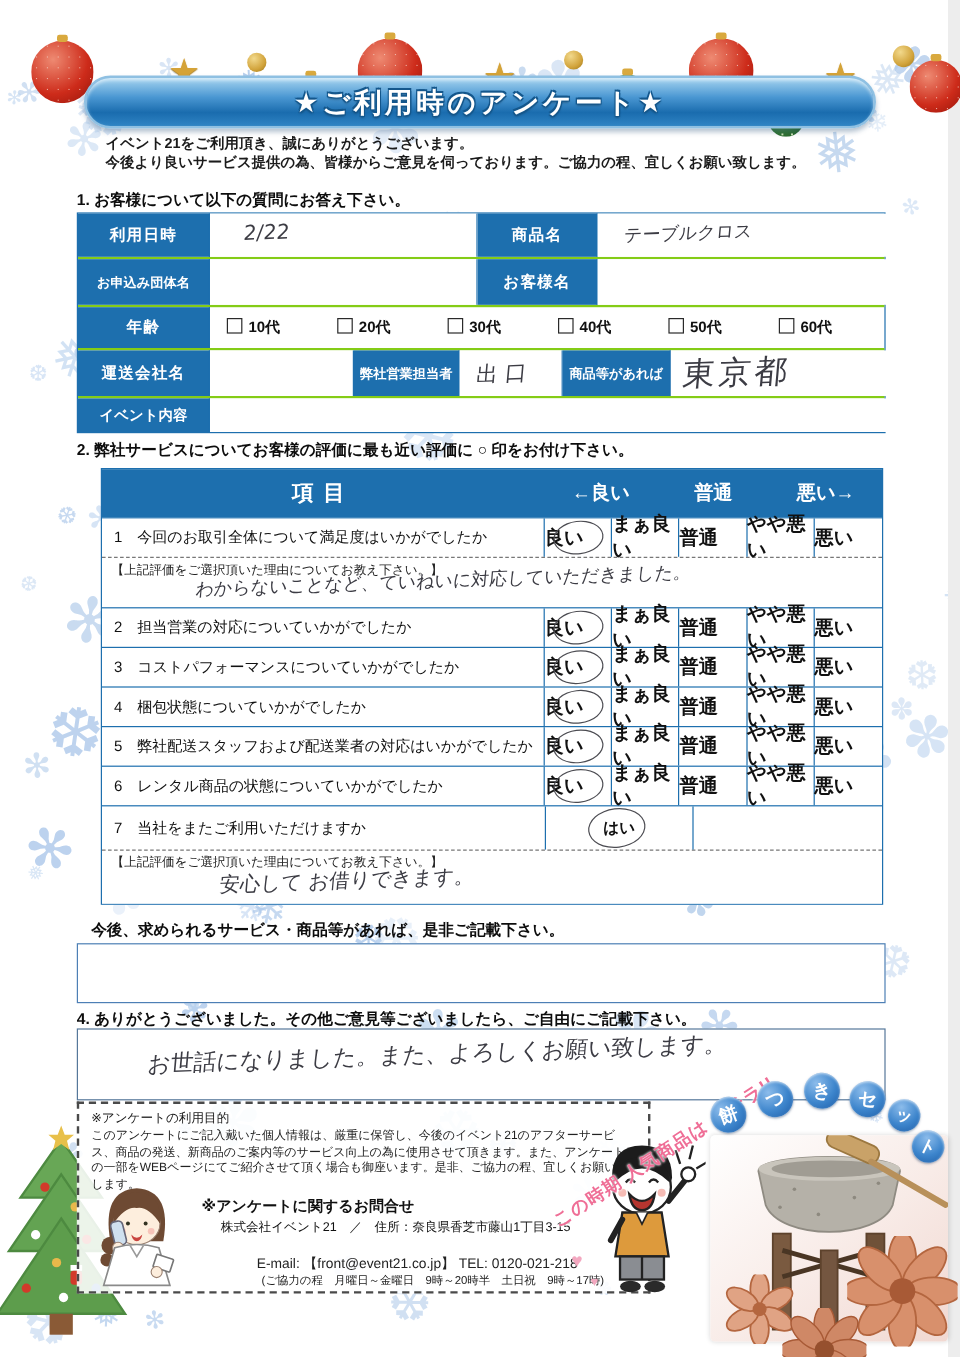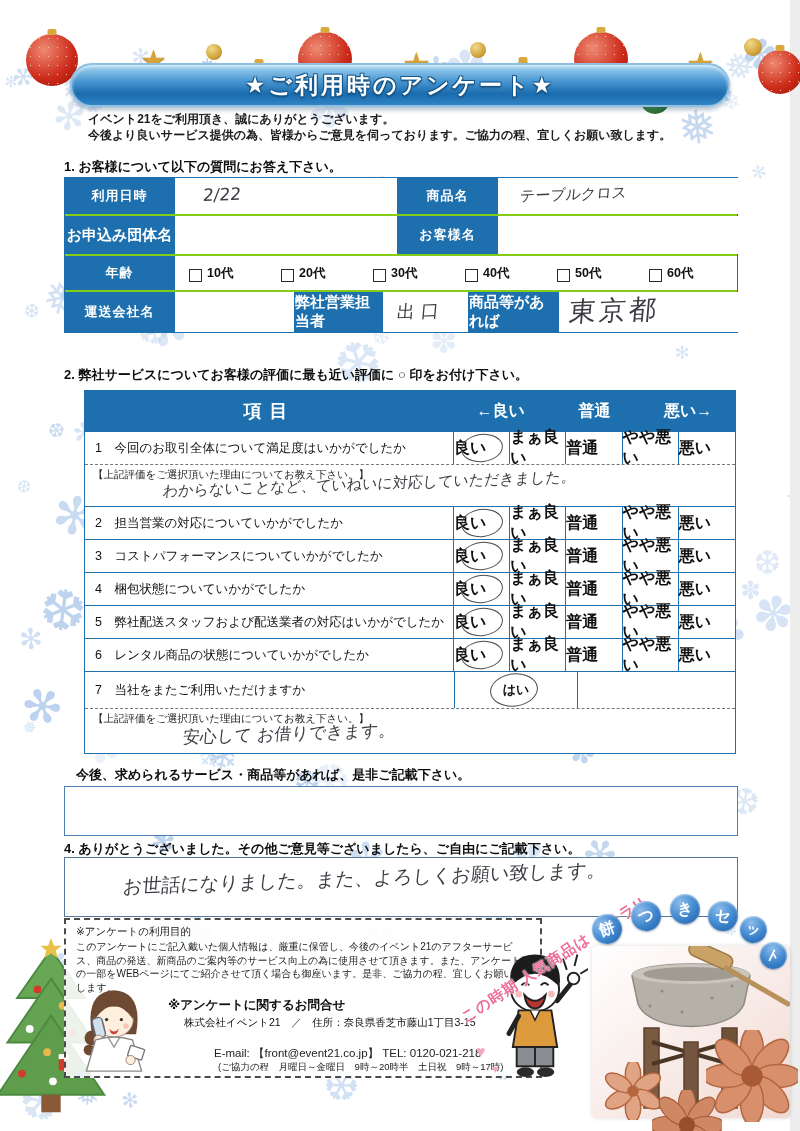--- a/index.html
+++ b/index.html
@@ -31,26 +31,26 @@
     color:#fff; font-size:23px; font-weight:bold; letter-spacing:3px;
     text-shadow:1px 1px 0 #14578c, -1px 1px 0 #14578c, 1px -1px 0 #14578c, -1px -1px 0 #14578c, 0 2px 2px rgba(0,0,0,.35);
   }
   .intro { position:absolute; left:88px; top:112px; z-index:2; font-size:12px; line-height:15.5px; color:#1b1b1b; font-weight:bold; }
   .shead { position:absolute; z-index:2; font-size:13px; font-weight:bold; color:#0d0d0d; }
   
   .t1 { position:absolute; left:64px; top:177px; width:674px; z-index:2; background:#fff; border:1px solid #1d6fae; }
   .t1row { display:flex; border-bottom:2px solid #84cc16; }
   .t1row:last-child { border-bottom:none; }
   .lbl { background:#1d6fae; color:#fff; font-weight:bold; display:flex; align-items:center; justify-content:center; font-size:13px; letter-spacing:1px; flex:none; }
-  .lbl.small { font-size:15px; letter-spacing:0; }
+  .lbl.small { font-size:11px; letter-spacing:0; }
   .val { position:relative; background:#fff; flex:none; }
   .bR { border-right:1px solid #1d6fae; }
   .hand { font-family:"DejaVu Sans",sans-serif; color:#3c3c44; transform:rotate(-2deg) skewX(-7deg); transform-origin:left center; white-space:nowrap; }
   .agecells { display:flex; align-items:center; flex:1; padding-left:14px; gap:0; }
-  .ageitem { display:flex; align-items:flex-end; font-size:12.5px; font-weight:bold; width:92px; }
+  .ageitem { display:flex; align-items:flex-start; font-size:12.5px; font-weight:bold; width:92px; }
   .agebox { width:13px; height:13px; border:1.5px solid #2a2a2a; background:#fff; margin-right:5px; flex:none; }
   
   .t2 { position:absolute; left:84px; top:390px; width:652px; z-index:2; background:#fff; border:1px solid #1d6fae; }
   .t2head { display:flex; background:#1d6fae; color:#fff; height:40px; align-items:center; }
   .t2head .item { width:370px; text-align:center; font-size:18px; font-weight:bold; letter-spacing:8px; }
   .t2head .hcol { width:94px; text-align:center; font-size:16px; font-weight:bold; }
   .r2row { display:flex; height:33px; border-top:1px solid #1d6fae; }
   .r2row.tall { height:37px; }
   .qcell { width:370px; display:flex; align-items:center; padding-left:10px; font-size:12.5px; border-right:1px solid #1d6fae; }
   .scell { width:56.4px; position:relative; display:flex; align-items:center; justify-content:flex-start; font-size:16px; font-weight:bold; border-right:1px solid #1d6fae; }
@@ -273,20 +273,24 @@
       <div class="val bR" style="width:120px;"></div>
       <div class="lbl bR small" style="width:88px;">弊社営業担当者</div>
       <div class="val bR" style="width:86px;">
         <span class="hand" style="position:absolute;left:14px;top:8px;font-size:18px;letter-spacing:6px;">出口</span>
       </div>
       <div class="lbl bR small" style="width:90px;">商品等があれば</div>
       <div class="val" style="width:180px;">
         <span class="hand" style="position:absolute;left:10px;top:2px;font-size:27px;letter-spacing:3px;z-index:3;">東京都</span>
       </div>
     </div>
+    <div class="t1row" style="height:28px;">
+      <div class="lbl bR small" style="width:110px;font-size:12px;">イベント内容</div>
+      <div class="val" style="width:564px;"></div>
+    </div>
   </div>
 
   <div class="shead" style="left:64px; top:366px;">2. 弊社サービスについてお客様の評価に最も近い評価に ○ 印をお付け下さい。</div>
 
   <div class="t2">
     <div class="t2head">
       <div class="item">項目</div>
       <div class="hcol">←良い</div>
       <div class="hcol">普通</div>
       <div class="hcol">悪い→</div>

